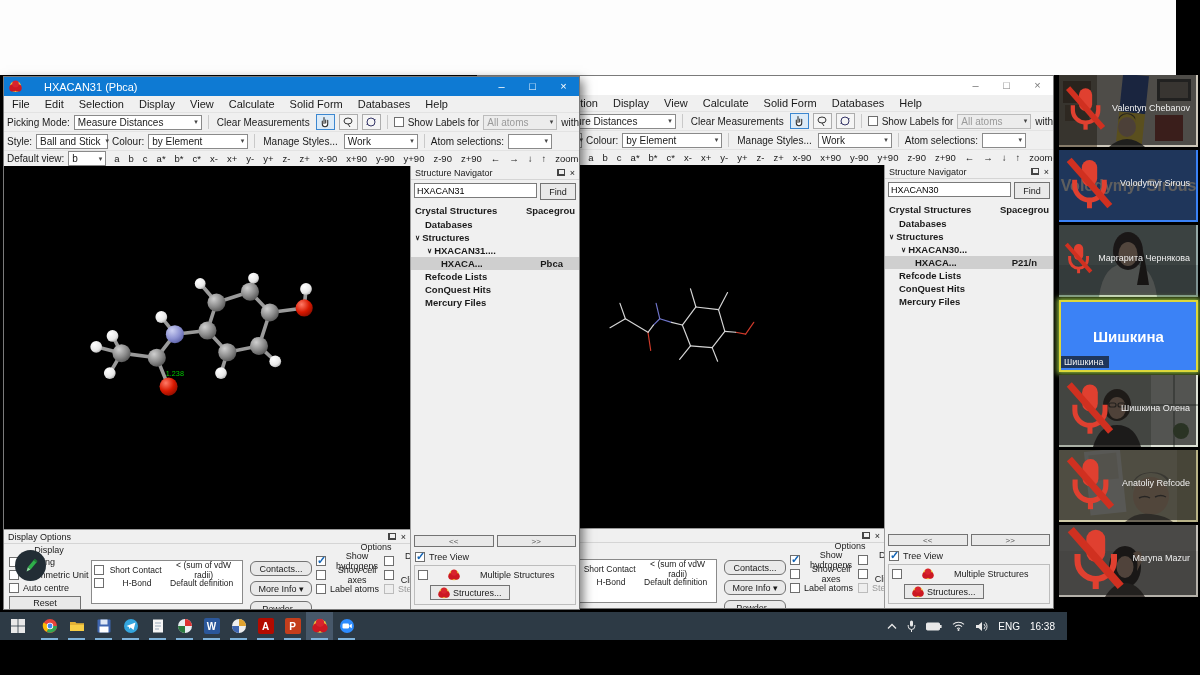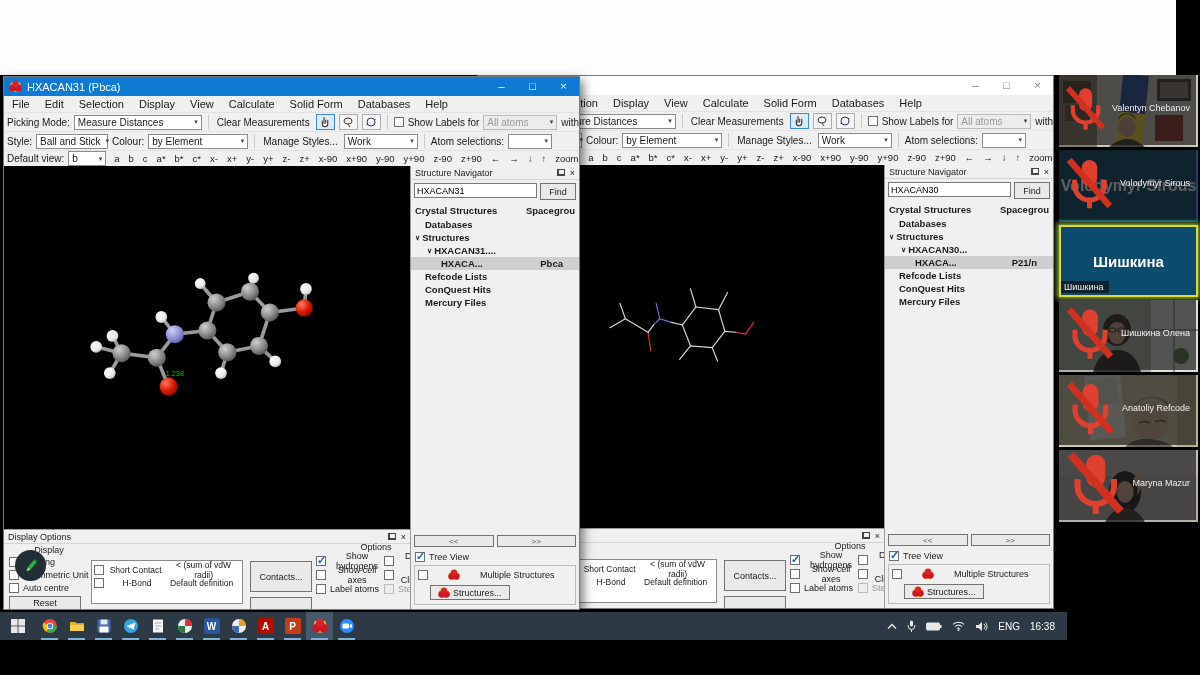--- a/index.html
+++ b/index.html
@@ -9,21 +9,21 @@
 
   
   #white-strip { left:0; top:0; width:1176px; height:75px; background:#fdfdfd; z-index:0; }
 
   
   .merc { position:absolute; width:577px; height:534px; background:#f0f0f0;
     border:1px solid #7a7a7a; font-size:10px; color:#1a1a1a; }
   #w2 { left:477px; top:75px; z-index:1; }
   #w1 { left:3px; top:76px; z-index:3; box-shadow:3px 4px 10px rgba(0,0,0,.55); }
 
-  .titlebar { height:19px; display:flex; align-items:center; padding-left:5px; }
+  .titlebar { height:19px; display:flex; align-items:center; padding-left:5px;gap:17px; }
   #w1 .titlebar { background:#0e7ad3; color:#fff; }
   #w2 .titlebar { background:#fff; color:#666; }
   .title-text { font-size:11px; margin-left:5px; }
   .win-controls { margin-left:auto; display:flex; height:100%; }
   .win-controls span { width:31px; text-align:center; line-height:19px; font-size:11px; }
   #w2 .win-controls span { color:#777; }
 
   .menubar { height:16px; display:flex; align-items:center; gap:15px; padding-left:8px;
     font-size:11px; background:#f0f0f0; }
   .menubar span { white-space:nowrap; }
@@ -66,21 +66,21 @@
   .pushbtn { background:#e9e9e9; border:1px solid #737373; display:flex; align-items:center;
     justify-content:center; font-size:9px; }
   .grp-display { position:absolute; left:5px; top:15px; width:80px; }
   .reset-btn { width:72px; height:14px; margin-top:2px; }
   .contactsbox { position:absolute; left:87px; top:30px; width:152px; height:44px;
     background:#fff; border:1px solid #8a8a8a; font-size:8.5px; padding:2px 2px; }
   .contactsbox .crow { display:flex; gap:3px; height:13px; align-items:center; }
   .contactsbox .cname { width:60px; }
   .btncol { position:absolute; left:246px; top:31px; width:62px; display:flex;
     flex-direction:column; gap:5px; }
-  .btncol .pushbtn { height:31px; }
+  .btncol .pushbtn { height:15px;border-radius:6px; }
   .grp-options { position:absolute; left:312px; top:12px; width:120px; }
   .optgrid { display:grid; grid-template-columns:68px 52px; row-gap:1px; margin-top:2px; }
   .dis-txt { color:#9a9a9a; }
 
   
   .navcol { flex:1; border-left:1px solid #9a9a9a; display:flex; flex-direction:column; }
   .navsearch { display:flex; gap:3px; padding:3px 3px 2px 3px; }
   .navsearch input { flex:1; min-width:0; height:15px; border:1px solid #7a7a7a;
     font-size:9px; padding:0 2px; font-family:inherit; }
   .findbtn { width:36px; height:17px; font-size:9px; }
@@ -114,21 +114,21 @@
   .slot.active { background:#47586a; }
   .slot.start { width:36px; }
   .tile16 { width:16px; height:16px; display:block; }
   .sq { width:16px; height:16px; border-radius:2px; display:flex; align-items:center;
     justify-content:center; color:#fff; font-size:10px; font-weight:bold; }
   .tray { margin-left:auto; display:flex; align-items:center; gap:10px; padding-right:12px;
     color:#fff; font-size:10px; }
 
   
   #sidebar { left:1059px; top:75px; width:139px; z-index:4; }
-  .tile { position:relative; width:139px; height:72px; margin-bottom:3px; background:#0c4a6e;
+  .tile { position:relative; width:139px; height:72px; margin-bottom:3px; background:#3b82f6;
     overflow:hidden; }
   .tile svg { display:block; width:139px; height:72px; }
   .nametag { position:absolute; left:0; bottom:2px; display:flex; align-items:center; gap:3px;
     background:rgba(18,18,18,.68); color:#efefef; font-size:9px; padding:1px 6px 1px 3px;
     white-space:nowrap; max-width:137px; overflow:hidden; }
   .bigname { position:absolute; inset:0; display:flex; align-items:center; justify-content:center;
     color:#fff; font-weight:bold; }
   .tile.speaking { border:2px solid #ddd83a; box-shadow:0 0 5px 2px rgba(160,210,70,.85); }
 </style>
 </head>
@@ -922,20 +922,40 @@
         <svg width="9" height="10" viewBox="0 0 10 10">
           <rect x="3.6" y="0.8" width="2.8" height="4.8" rx="1.4" fill="#e04030"></rect>
           <path d="M2.3 4.4 v1 a2.7 2.7 0 0 0 5.4 0 v-1" stroke="#e04030" fill="none" stroke-width="0.9"></path>
           <line x1="5" y1="8.2" x2="5" y2="9.6" stroke="#e04030" stroke-width="0.9"></line>
           <line x1="1.3" y1="0.8" x2="8.7" y2="9.2" stroke="#d03020" stroke-width="1.2"></line>
         </svg>
         <span>Volodymyr Sirous</span>
       </div>
   </div>
 
+  <div class="tile">
+    <svg viewBox="0 0 139 72">
+      <rect width="139" height="72" fill="#93a7a6"></rect>
+        <rect y="40" width="139" height="32" fill="#7d9191"></rect>
+      <path d="M40 72 q4 -34 29 -34 q25 0 29 34 Z" fill="#ccd5cf"></path>
+      <ellipse cx="69" cy="26" rx="15" ry="19" fill="#2e2522"></ellipse>
+      <ellipse cx="69" cy="29" rx="9.5" ry="12" fill="#d8b49a"></ellipse>
+      <path d="M58 20 a11 11 0 0 1 22 0 l0 6 a11 13 0 0 0 -22 0 Z" fill="#2e2522"></path>
+      <path d="M84 26 q4 20 6 34 l-12 0 Z" fill="#241d1a"></path>
+    </svg>
+    <div class="nametag">
+        <svg width="9" height="10" viewBox="0 0 10 10">
+          <rect x="3.6" y="0.8" width="2.8" height="4.8" rx="1.4" fill="#e04030"></rect>
+          <path d="M2.3 4.4 v1 a2.7 2.7 0 0 0 5.4 0 v-1" stroke="#e04030" fill="none" stroke-width="0.9"></path>
+          <line x1="5" y1="8.2" x2="5" y2="9.6" stroke="#e04030" stroke-width="0.9"></line>
+          <line x1="1.3" y1="0.8" x2="8.7" y2="9.2" stroke="#d03020" stroke-width="1.2"></line>
+        </svg>
+        <span>Маргарита Чернякова</span>
+      </div>
+  </div>
 
   <div class="tile speaking">
     <div class="bigname" style="font-size:15px">Шишкина</div>
     <div class="nametag">
         <span>Шишкина</span>
       </div>
   </div>
 
   <div class="tile">
     <svg viewBox="0 0 139 72">

